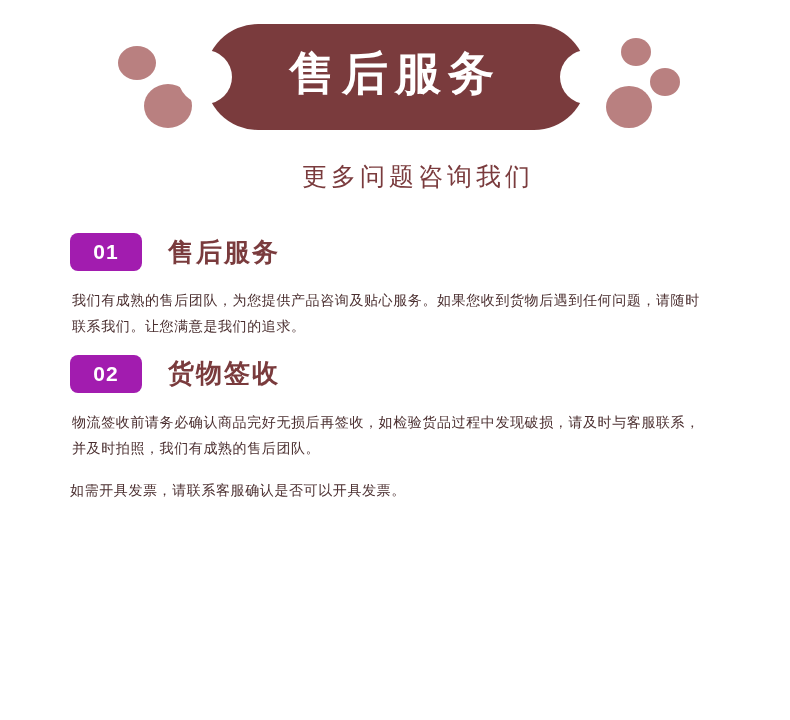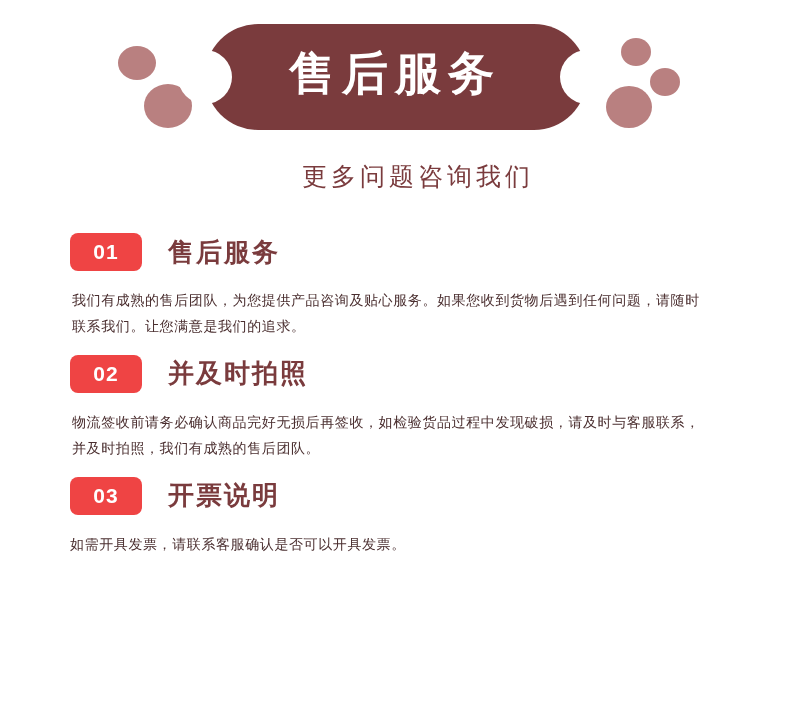--- a/index.html
+++ b/index.html
@@ -101,21 +101,21 @@
 
   .sec-head {
     display: flex;
     align-items: center;
     height: 40px;
   }
 
   .num-badge {
     width: 72px;
     height: 38px;
-    background: #ef4444;
+    background: #a21caf;
     border-radius: 8px;
     color: #ffffff;
     font-size: 21px;
     font-weight: bold;
     display: flex;
     align-items: center;
     justify-content: center;
     letter-spacing: 1px;
     flex: 0 0 auto;
   }
@@ -167,27 +167,23 @@
       <div class="sec-head">
         <div class="num-badge">01</div>
         <div class="sec-title">售后服务</div>
       </div>
       <div class="sec-body">我们有成熟的售后团队，为您提供产品咨询及贴心服务。如果您收到货物后遇到任何问题，请随时联系我们。让您满意是我们的追求。</div>
     </div>
 
     <div class="section s2">
       <div class="sec-head">
         <div class="num-badge">02</div>
-        <div class="sec-title">并及时拍照</div>
+        <div class="sec-title">货物签收</div>
       </div>
       <div class="sec-body">物流签收前请务必确认商品完好无损后再签收，如检验货品过程中发现破损，请及时与客服联系，并及时拍照，我们有成熟的售后团队。</div>
     </div>
 
     <div class="section s3">
-      <div class="sec-head">
-        <div class="num-badge">03</div>
-        <div class="sec-title">开票说明</div>
-      </div>
       <div class="sec-body">如需开具发票，请联系客服确认是否可以开具发票。</div>
     </div>
 
   </div>
 </div>
 
 </body></html>

